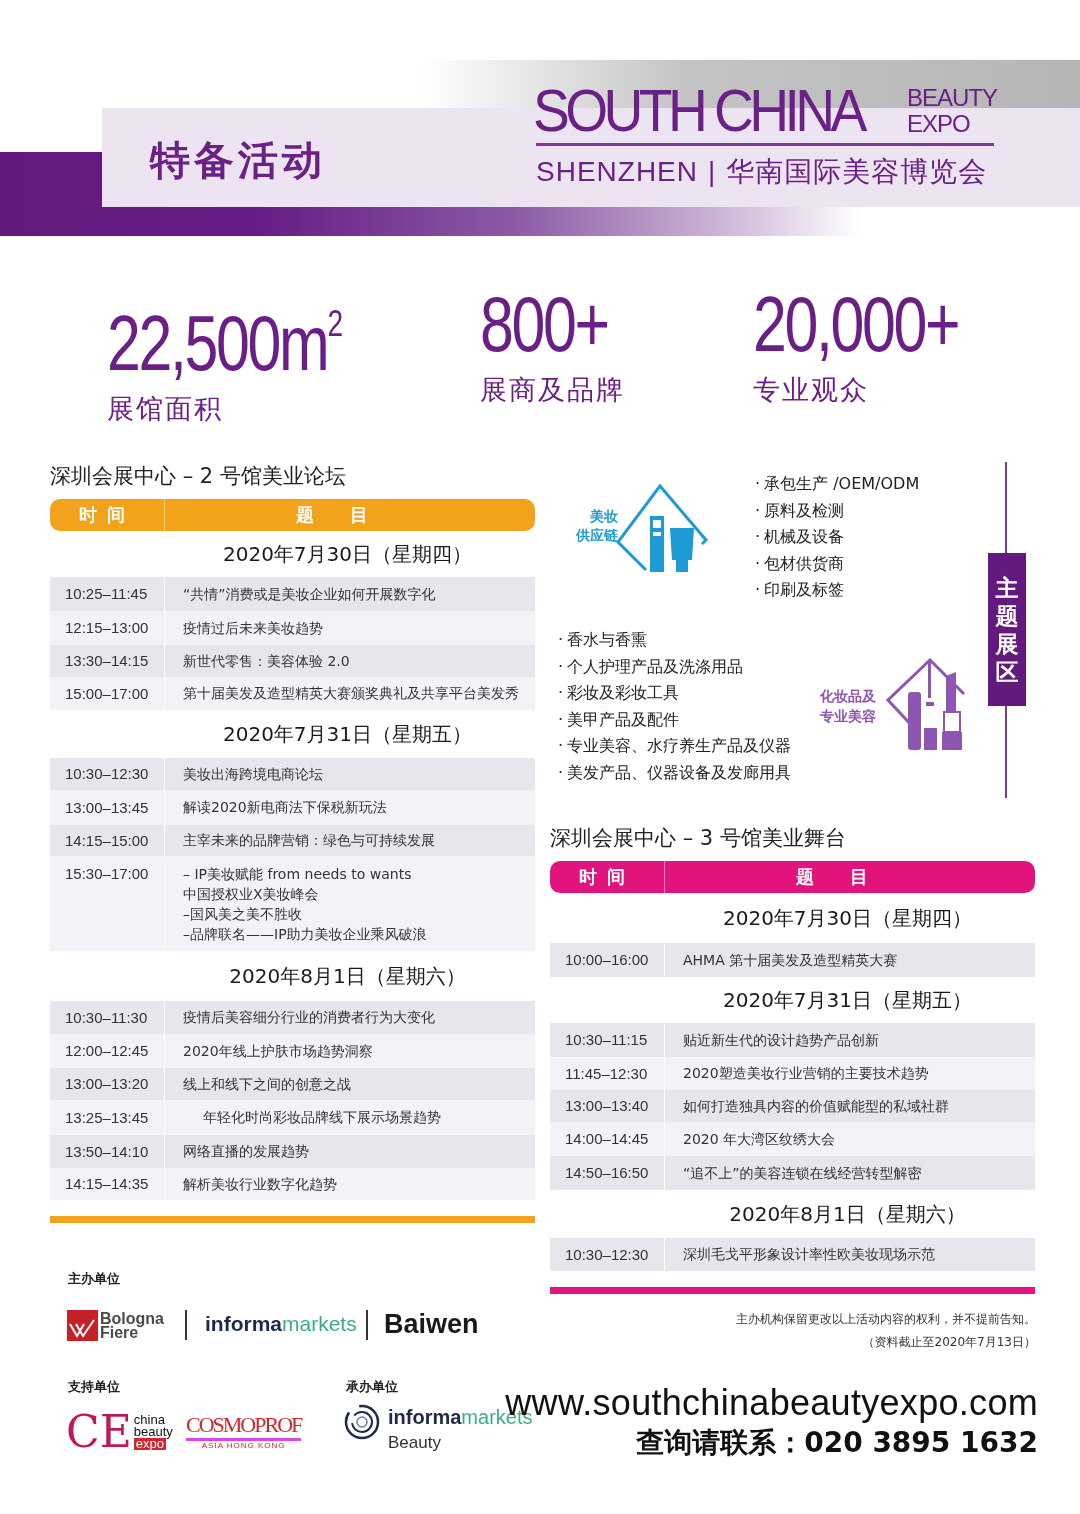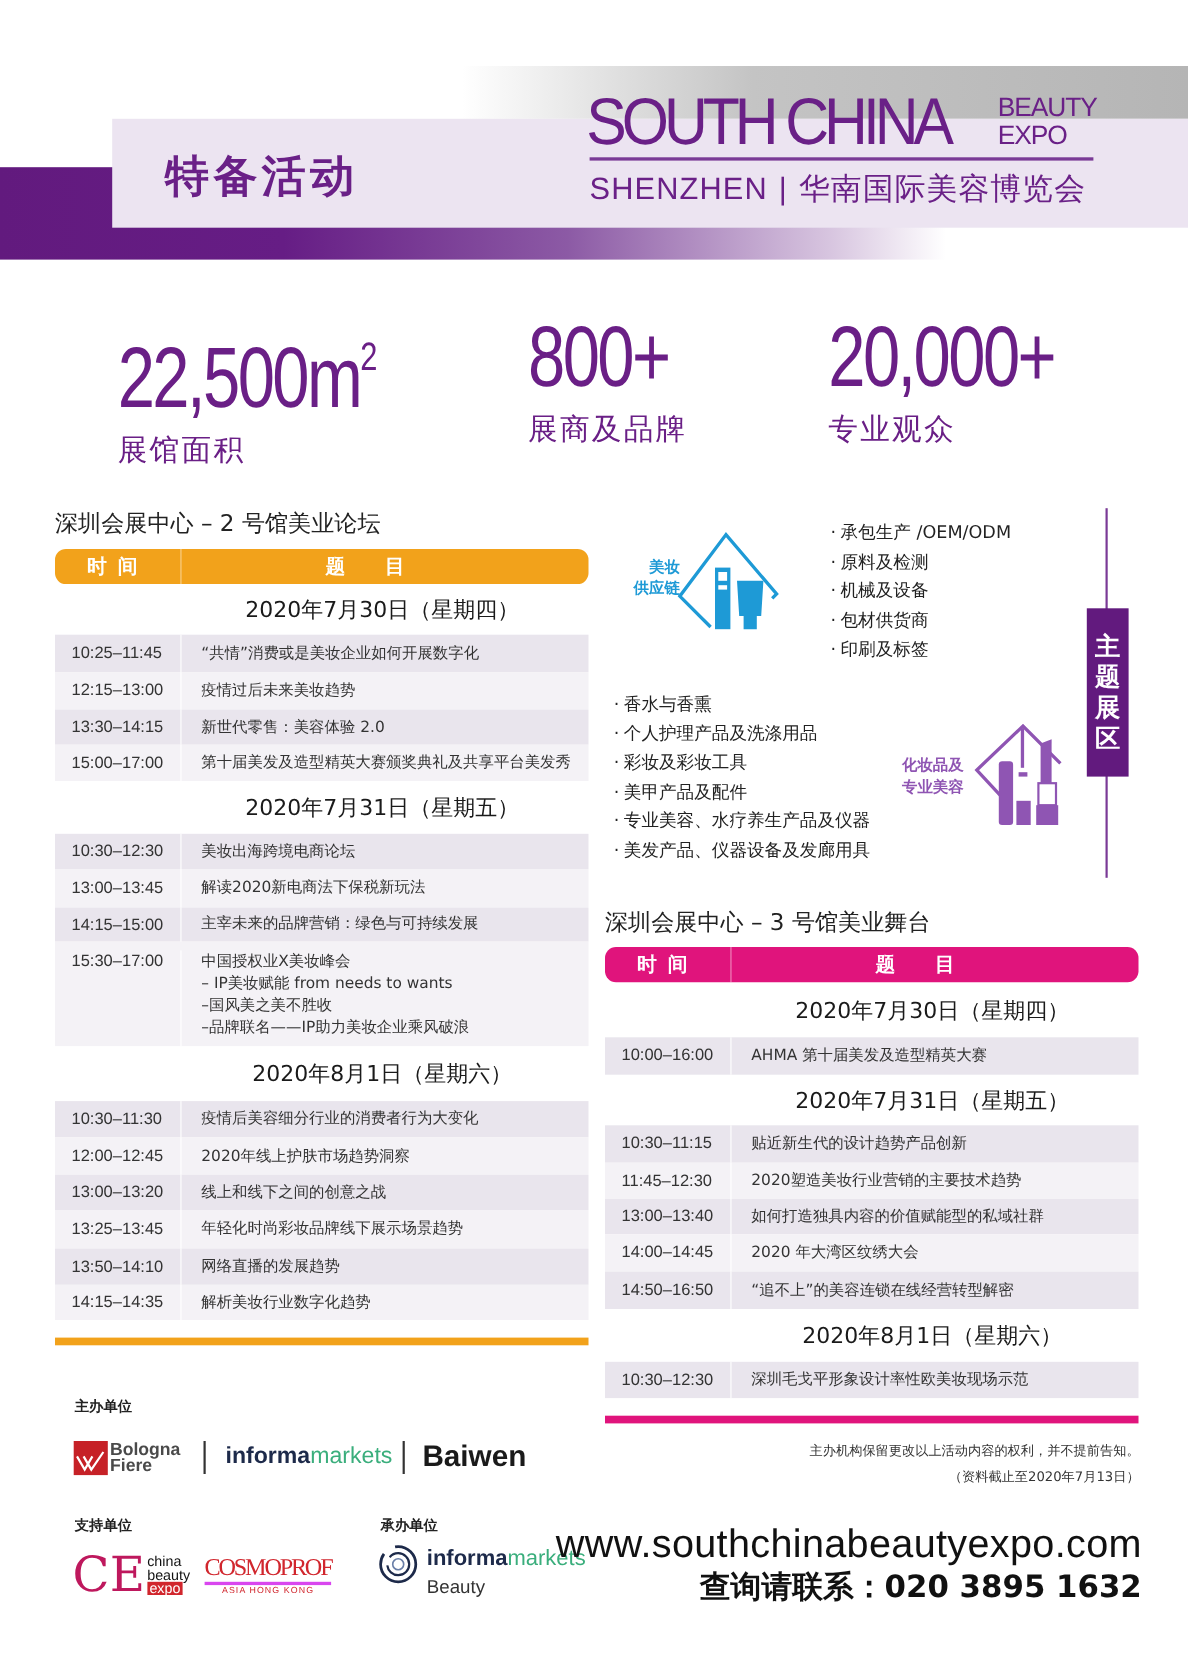--- a/index.html
+++ b/index.html
@@ -152,41 +152,41 @@
       <div class="t">13:00–13:45</div>
       <div class="s">解读2020新电商法下保税新玩法</div>
     </div>
   <div class="row odd" style="height:31px; line-height:31px;">
       <div class="t">14:15–15:00</div>
       <div class="s">主宰未来的品牌营销：绿色与可持续发展</div>
     </div>
   <div class="row even" style="height:95px; padding-top:8px;">
     <div class="t" style="line-height:20px;">15:30–17:00</div>
     <div class="s">
+      <span class="line">– IP美妆赋能 from needs to wants</span>
       <span class="line">中国授权业X美妆峰会</span>
-      <span class="line">– IP美妆赋能 from needs to wants</span>
       <span class="line">–国风美之美不胜收</span>
       <span class="line">–品牌联名——IP助力美妆企业乘风破浪</span>
     </div>
   </div>
 
   <div class="day" style="height:50px; line-height:50px;">2020年8月1日（星期六）</div>
   <div class="row odd" style="height:33px; line-height:33px;">
       <div class="t">10:30–11:30</div>
       <div class="s">疫情后美容细分行业的消费者行为大变化</div>
     </div>
   <div class="row even" style="height:34px; line-height:34px;">
       <div class="t">12:00–12:45</div>
       <div class="s">2020年线上护肤市场趋势洞察</div>
     </div>
   <div class="row odd" style="height:32px; line-height:32px;">
       <div class="t">13:00–13:20</div>
       <div class="s">线上和线下之间的创意之战</div>
     </div>
-  <div class="row even" style="height:35px; line-height:35px;">
+  <div class="row even" style="height:35px; line-height:35px;gap:20px;">
       <div class="t">13:25–13:45</div>
       <div class="s">年轻化时尚彩妆品牌线下展示场景趋势</div>
     </div>
   <div class="row odd" style="height:33px; line-height:33px;">
       <div class="t">13:50–14:10</div>
       <div class="s">网络直播的发展趋势</div>
     </div>
   <div class="row even" style="height:32px; line-height:32px;">
       <div class="t">14:15–14:35</div>
       <div class="s">解析美妆行业数字化趋势</div>

